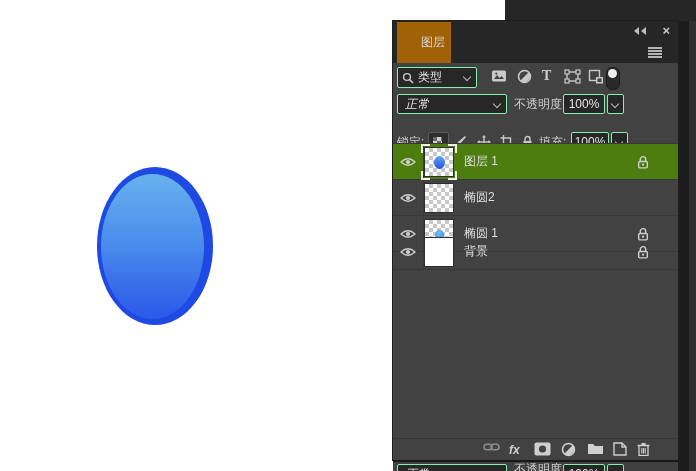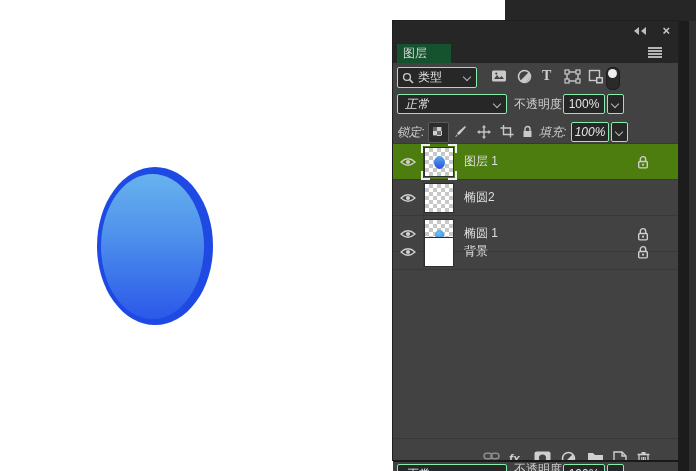--- a/index.html
+++ b/index.html
@@ -16,28 +16,28 @@
   .ellipse-inner{position:absolute;left:4px;top:7px;width:103px;height:145px;border-radius:50%;}
 
   
   .panel{position:absolute;left:393px;top:21px;width:285px;height:439px;background:#424242;box-shadow:0 0 0 1px #1f1f1f;}
   .titlebar{position:absolute;left:0;top:0;width:100%;height:20px;background:#262626;}
   .collapse{position:absolute;right:30px;top:6px;width:14px;height:8px;cursor:pointer;}
   .collapse i{position:absolute;top:0;width:0;height:0;border-top:4px solid transparent;border-bottom:4px solid transparent;border-right:5px solid #bdbdbd;}
   .collapse i.a{left:0;} .collapse i.b{left:7px;}
   .close-x{position:absolute;right:8px;top:2px;color:#c9c9c9;font-size:13px;font-weight:bold;cursor:pointer;line-height:16px;}
   .tabstrip{position:absolute;left:0;top:20px;width:100%;height:22px;background:#262626;}
-  .tab{position:absolute;left:4px;bottom:0;height:19px;min-width:42px;background:#14532d;color:#d6d6d6;font-size:12px;line-height:19px;text-align:left;padding:0 6px;}
+  .tab{position:absolute;left:4px;bottom:0;height:19px;min-width:42px;background:#a16207;color:#d6d6d6;font-size:12px;line-height:19px;text-align:right;padding:11px 6px;}
   .panel-menu{position:absolute;right:16px;top:5px;width:14px;height:12px;cursor:pointer;}
   .panel-menu i{display:block;height:2px;margin:1px 0;background:#b5b5b5;}
 
   .row-abs{position:absolute;left:0;width:100%;}
   .filter-row{top:42px;height:28px;}
   .blend-row{top:70px;height:26px;}
-  .lock-row{top:98px;height:26px;font-style:italic;}
+  .lock-row{top:108px;height:26px;}
 
   .field{position:absolute;background:#272727;border:1px solid #86efac;border-radius:2px;box-sizing:border-box;color:#e5e5e5;font-size:12px;}
   .kind-dd{left:4px;top:4px;width:80px;height:21px;line-height:19px;cursor:pointer;}
   .kind-dd .txt{position:absolute;left:20px;top:0;}
   .mode-dd{left:4px;top:3px;width:110px;height:20px;line-height:18px;cursor:pointer;}
   .mode-dd .txt{position:absolute;left:7px;top:0;font-style:italic;}
   .val-box{height:20px;line-height:18px;text-align:center;}
   .caret-btn{height:20px;cursor:pointer;}
   .caret{position:absolute;right:6px;top:6px;width:5px;height:5px;border-right:1.6px solid #b9b9b9;border-bottom:1.6px solid #b9b9b9;transform:rotate(45deg);}
   .caret-btn .caret{right:5px;}
@@ -67,21 +67,21 @@
   .mini-dot{position:absolute;left:10px;top:10px;width:9px;height:10px;border-radius:50%;}
   .sel-corner{position:absolute;width:7px;height:7px;}
   .sc-tl{left:-4px;top:-4px;border-left:2px solid #efefef;border-top:2px solid #efefef;}
   .sc-tr{right:-4px;top:-4px;border-right:2px solid #efefef;border-top:2px solid #efefef;}
   .sc-bl{left:-4px;bottom:-4px;border-left:2px solid #efefef;border-bottom:2px solid #efefef;}
   .sc-br{right:-4px;bottom:-4px;border-right:2px solid #efefef;border-bottom:2px solid #efefef;}
   .layer-label{position:absolute;left:71px;top:0;color:#dedede;font-size:12px;line-height:35px;}
   .row-lock{position:absolute;right:29px;top:11px;width:12px;height:14px;}
 
   .bottom-bar{position:absolute;left:0;top:417px;width:100%;height:22px;border-top:1px solid #373737;box-sizing:border-box;}
-  .bicon{position:absolute;top:12px;width:18px;height:16px;cursor:pointer;color:#c9c9c9;}
+  .bicon{position:absolute;top:3px;width:18px;height:16px;cursor:pointer;color:#c9c9c9;}
   .fx-text{font-size:12px;font-style:italic;font-weight:bold;color:#d0d0d0;line-height:16px;}
 
   .partial-panel{position:absolute;left:393px;top:460px;width:285px;height:11px;background:#404040;border-top:2px solid #191919;box-sizing:border-box;overflow:hidden;}
   .partial-panel .mode-dd{top:2px;}
   .partial-panel .lbl{top:-6px;left:121px;}
   .partial-panel .val-box{top:2px;}
   .partial-panel .caret-btn{top:2px;}
 
   svg{display:block;}
 </style>

